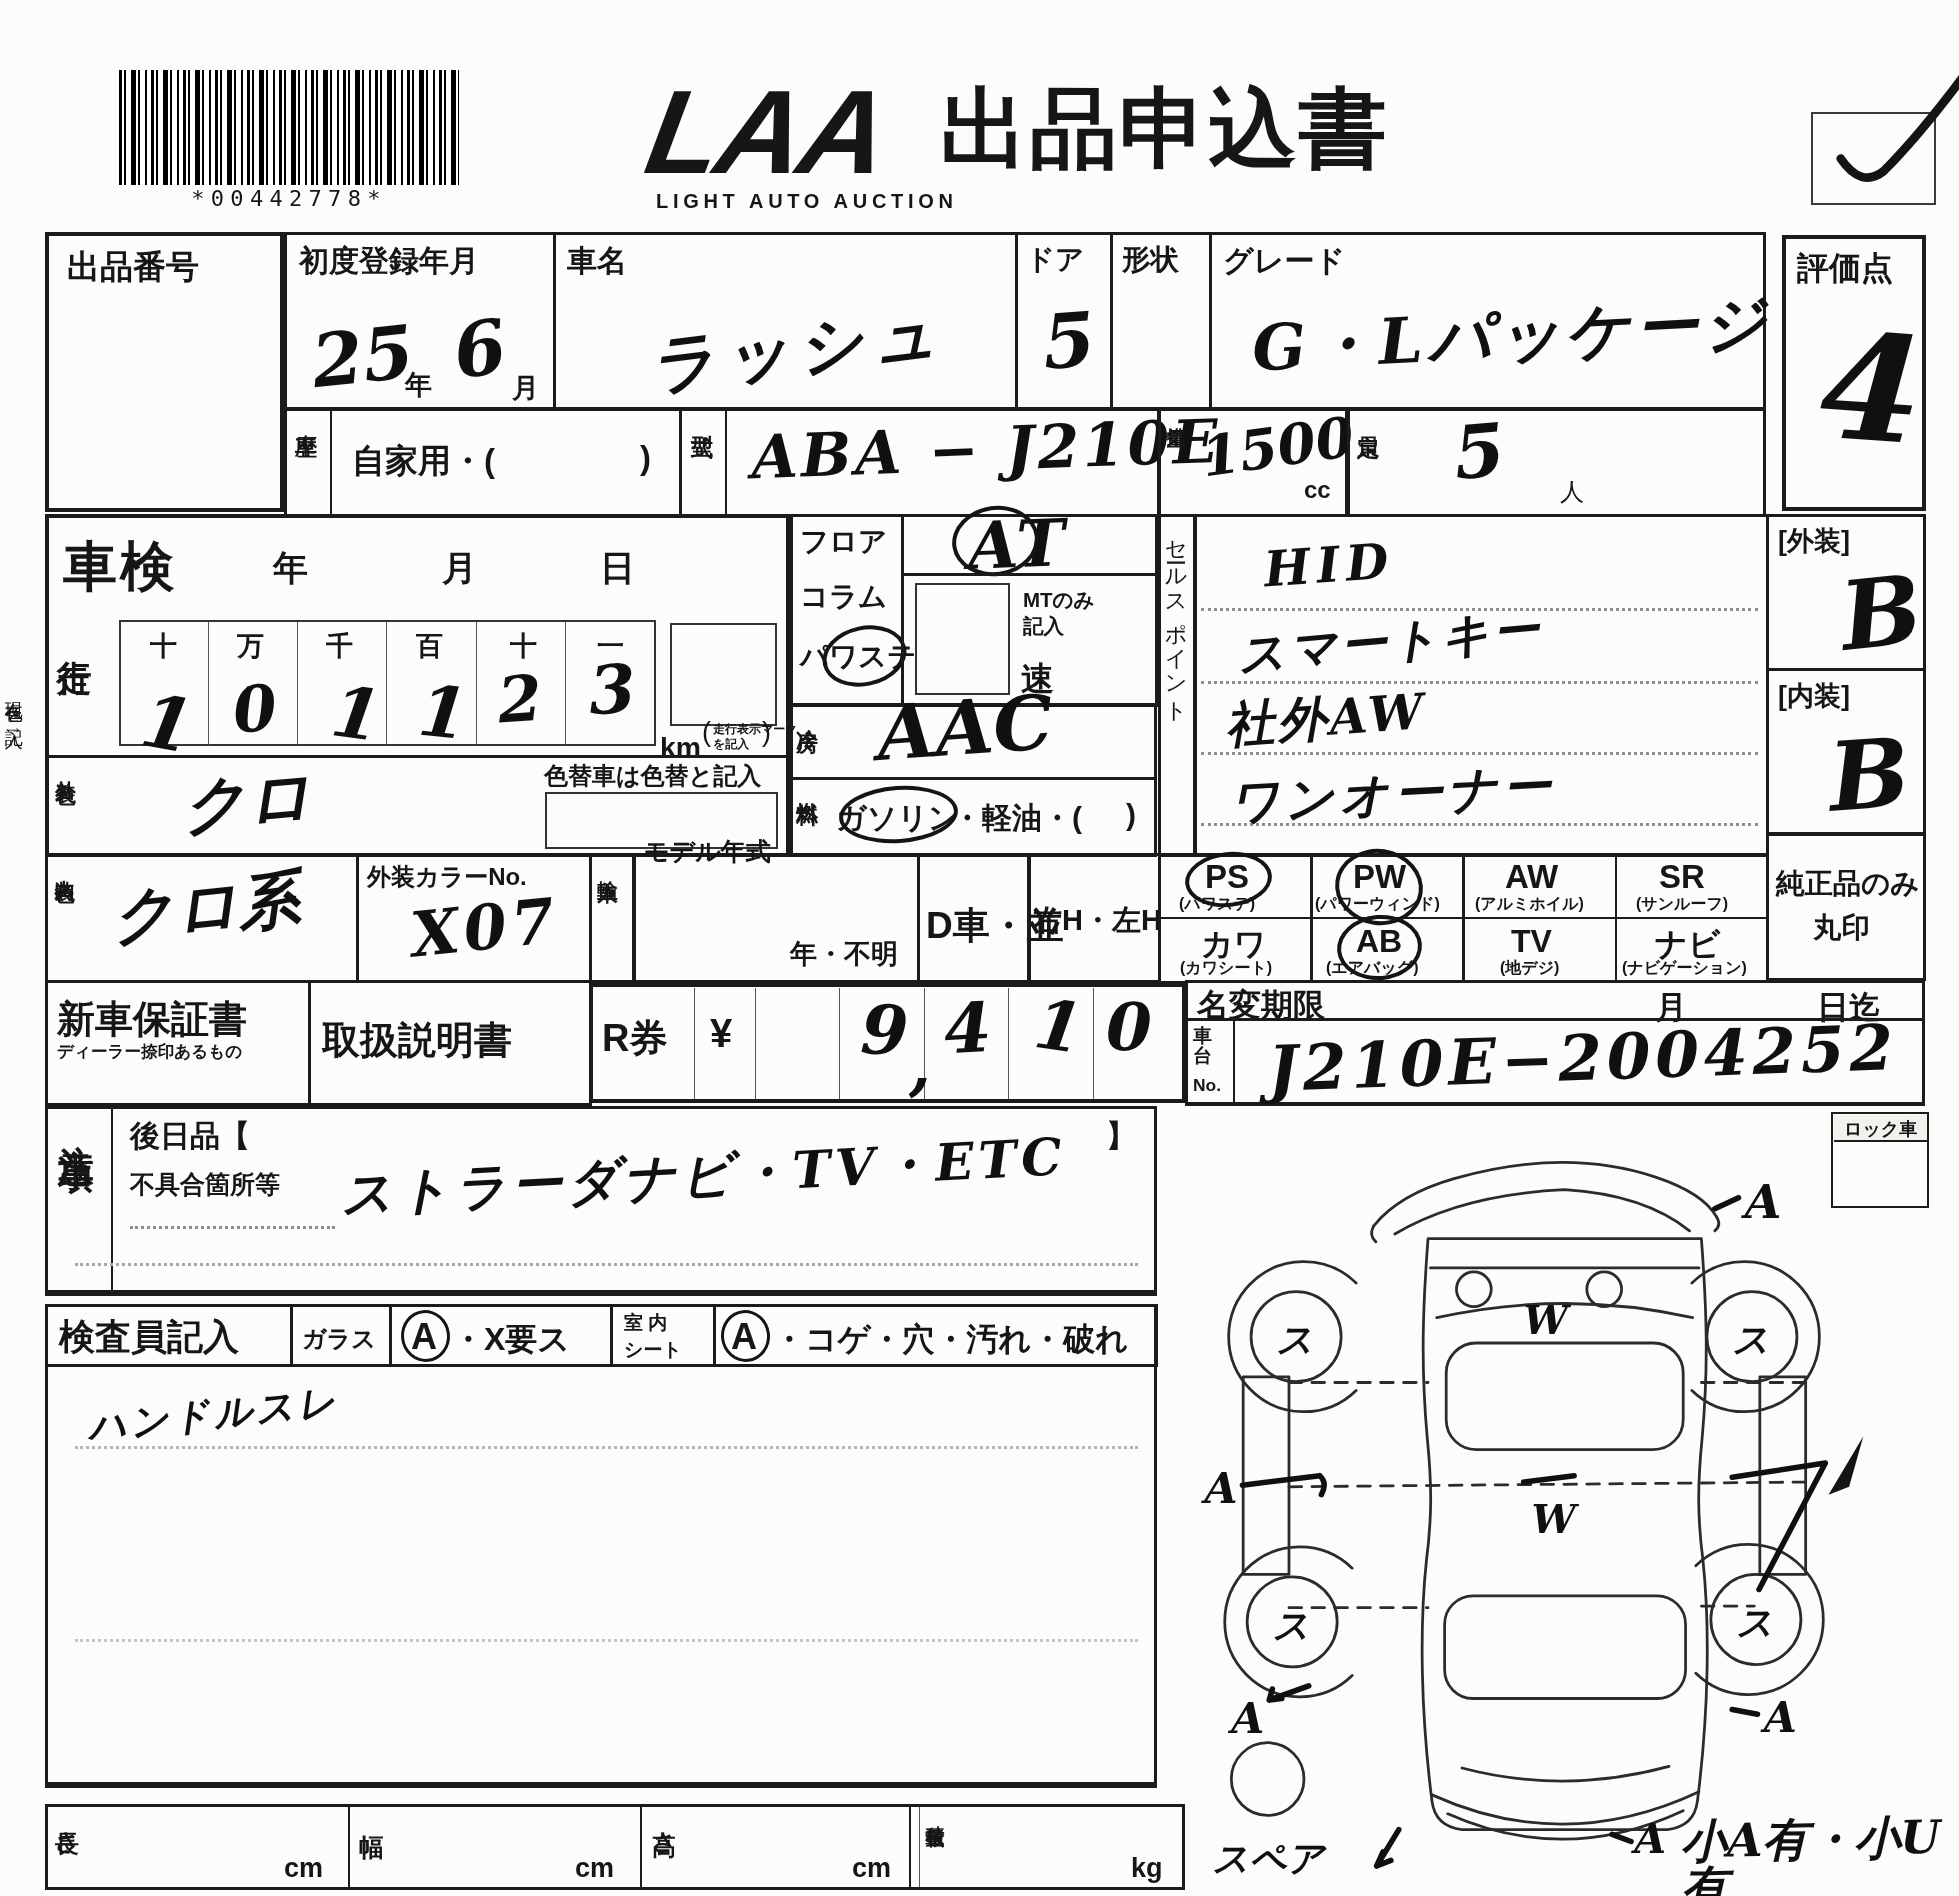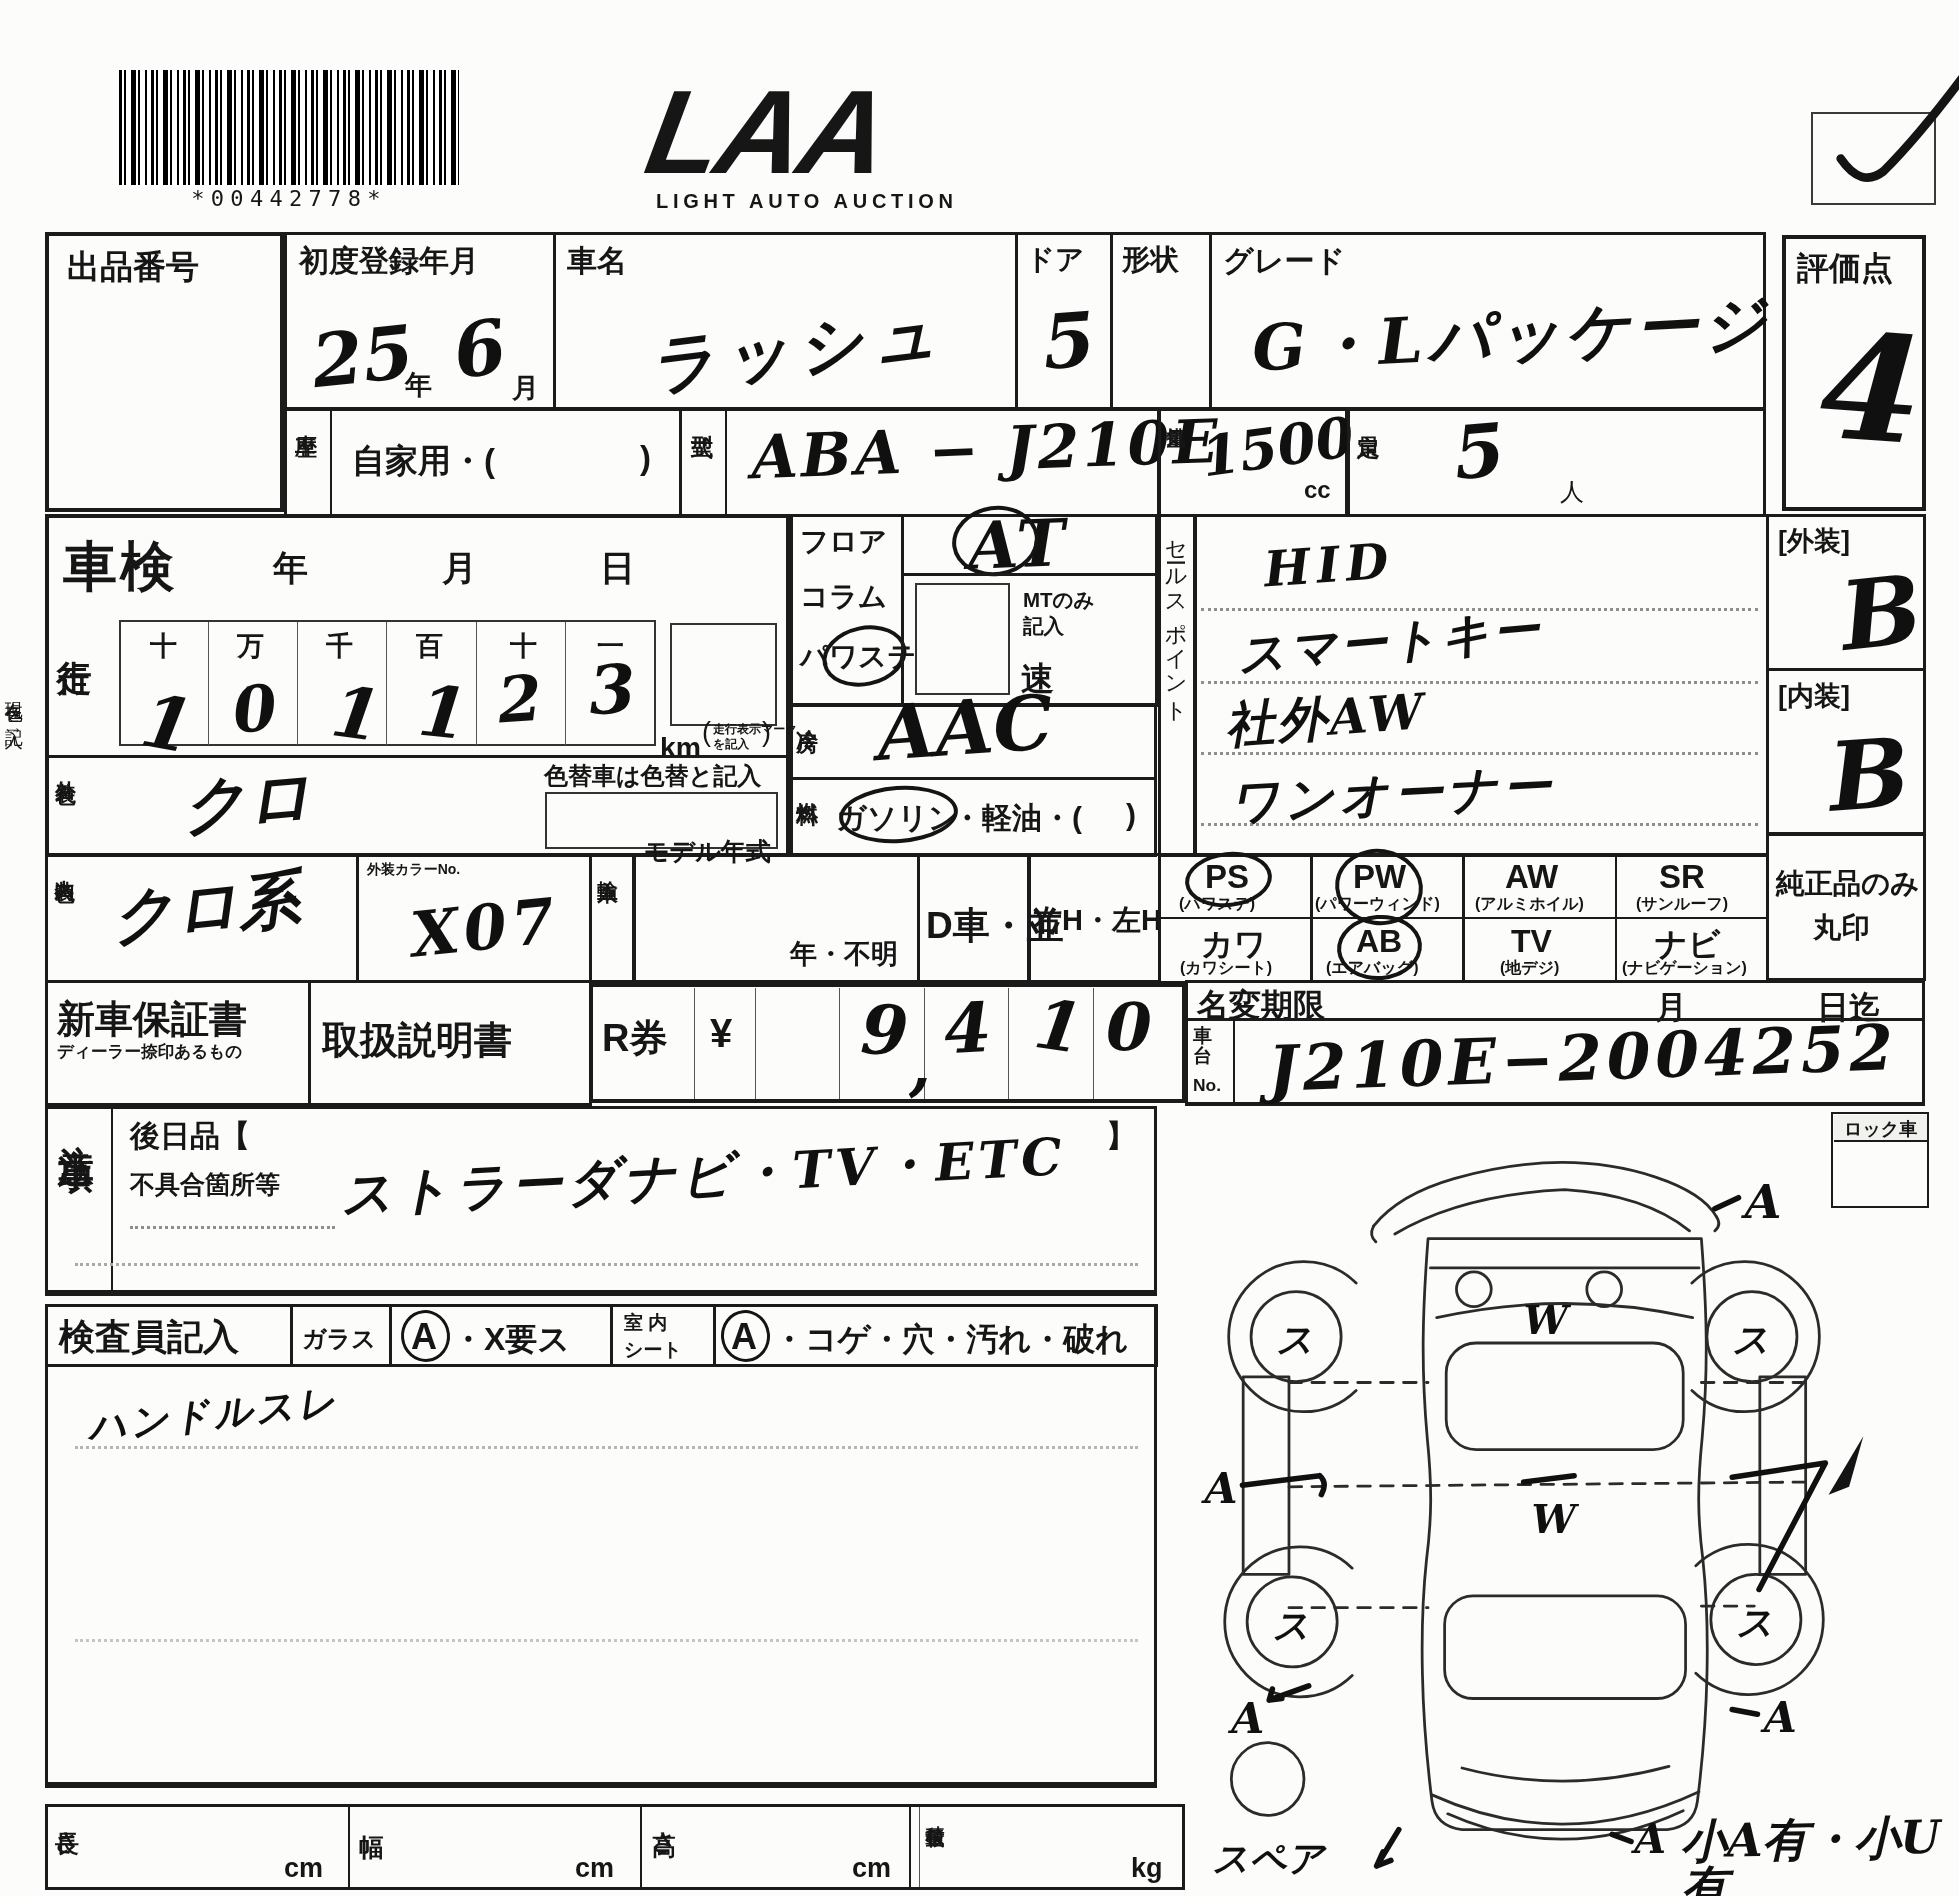--- a/index.html
+++ b/index.html
@@ -22,20 +22,21 @@
 svg text{font-family:"DejaVu Serif","Liberation Serif",serif;font-style:italic;font-weight:600;fill:#101010}
 </style>
 </head>
 <body>
 
 <div class="page">
 
   <div class="barcode" style="left:119px;top:70px;width:340px;height:115px"></div>
   <div class="abs" style="left:119px;top:186px;width:340px;text-align:center;font-family:'DejaVu Sans Mono',monospace;font-size:22px;letter-spacing:6.3px">*00442778*</div>
   <div class="abs" style="left:649px;top:63px;font-size:119px;font-weight:900;font-style:italic;letter-spacing:-3.2px;transform:skewX(-10deg)">LAA</div>
+  <div class="abs lbl" style="left:940px;top:70px;font-size:88px;font-weight:900;letter-spacing:1.6px">出品申込書</div>
   <div class="abs lbl" style="left:656px;top:190px;font-size:20px;letter-spacing:4.7px">LIGHT AUTO AUCTION</div>
   <div class="cell b3" style="left:1811px;top:112px;width:125px;height:93px;border-color:#3a3a3a"></div>
   <svg class="abs" style="left:1817px;top:32px" width="182" height="182" viewBox="0 0 230 230">
     <path d="M30 160 q26 38 54 16 Q140 120 215 15" stroke="#141414" stroke-width="11" fill="none" stroke-linecap="round"></path>
   </svg>
   <div class="abs v" style="left:4.7px;top:687px;font-size:18px;font-weight:normal">現在色を記入→</div>
 
   <div class="cell b6" style="left:45px;top:232px;width:239px;height:280px"></div>
   <div class="abs lbl" style="left:67px;top:245px;font-size:33px">出品番号</div>
 
@@ -172,21 +173,21 @@
   <div class="abs lbl" style="left:1778px;top:678px;font-size:27px">[内装]</div>
   <div class="abs hw" style="left:1829px;top:727px;font-size:95px;transform:rotate(-4deg)">B</div>
   <div class="cell" style="left:1766px;top:832px;width:160px;height:149px"></div>
   <div class="abs lbl" style="left:1776px;top:865px;font-size:28.4px">純正品のみ</div>
   <div class="abs lbl" style="left:1813px;top:909px;font-size:28.4px">丸印</div>
 
   <div class="cell" style="left:45px;top:853px;width:314px;height:130px"></div>
   <div class="abs v" style="left:54px;top:863px;font-size:20.5px">内装色</div>
   <div class="abs hw" style="left:111px;top:877px;font-size:62px;transform:rotate(-6deg)">クロ系</div>
   <div class="cell" style="left:356px;top:853px;width:236px;height:130px"></div>
-  <div class="abs lbl" style="left:367px;top:861px;font-size:14px">外装カラーNo.</div>
+  <div class="abs lbl" style="left:367px;top:861px;font-size:24px">外装カラーNo.</div>
   <div class="abs hw" style="left:411px;top:897px;font-size:62px;letter-spacing:4.7px;transform:rotate(-6deg)">X07</div>
   <div class="cell" style="left:589px;top:853px;width:47px;height:130px"></div>
   <div class="abs v" style="left:597px;top:863px;font-size:20.5px">輸入車</div>
   <div class="cell" style="left:632px;top:853px;width:288px;height:130px"></div>
   <div class="abs lbl" style="left:644px;top:835px;font-size:25px">モデル年式</div>
   <div class="abs lbl" style="left:790px;top:936px;font-size:27px">年・不明</div>
   <div class="cell" style="left:917px;top:853px;width:114px;height:130px"></div>
   <div class="abs lbl" style="left:926px;top:901px;font-size:37px">D車・並</div>
   <div class="cell" style="left:1027px;top:853px;width:134px;height:130px"></div>
   <div class="abs lbl" style="left:1033px;top:901px;font-size:29px">右H・左H</div>

